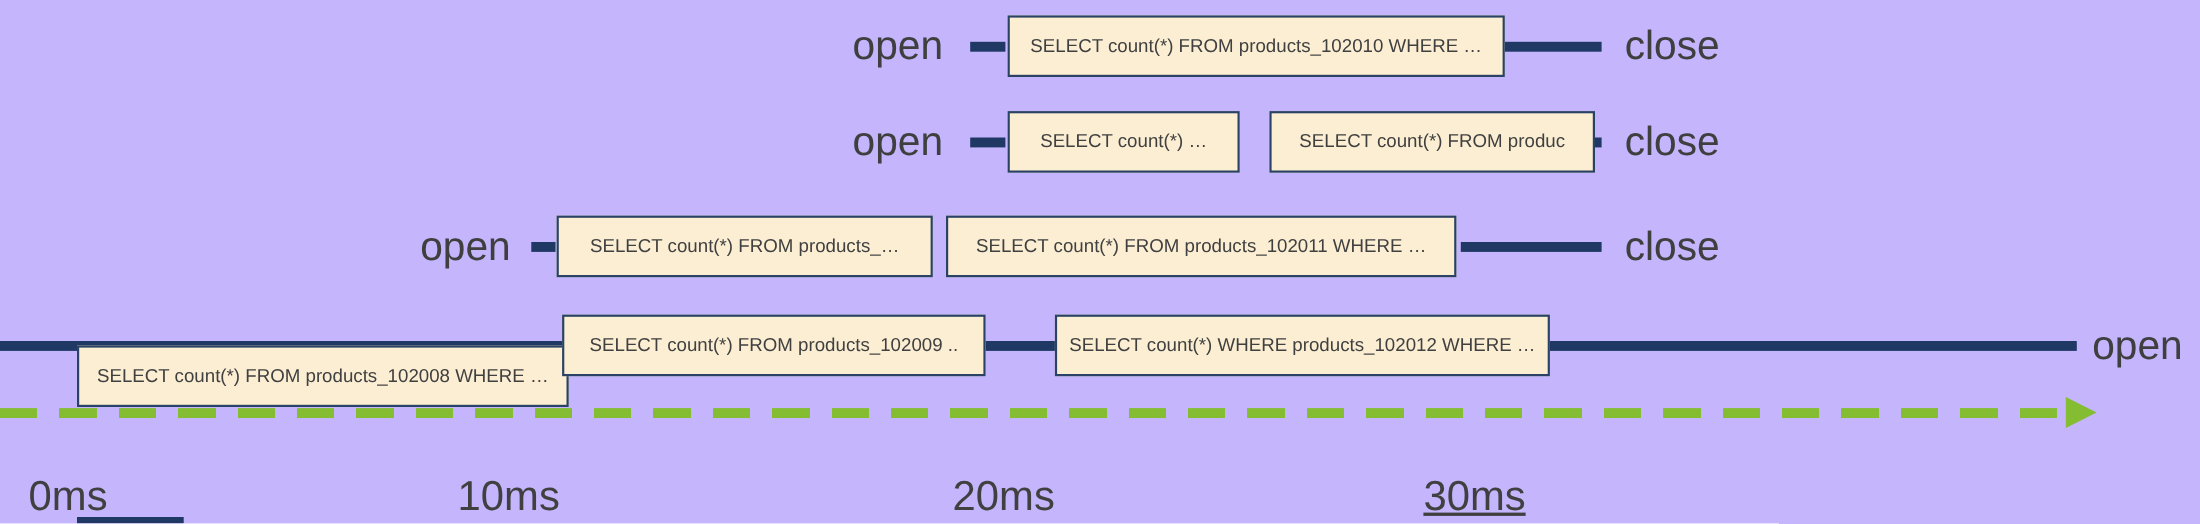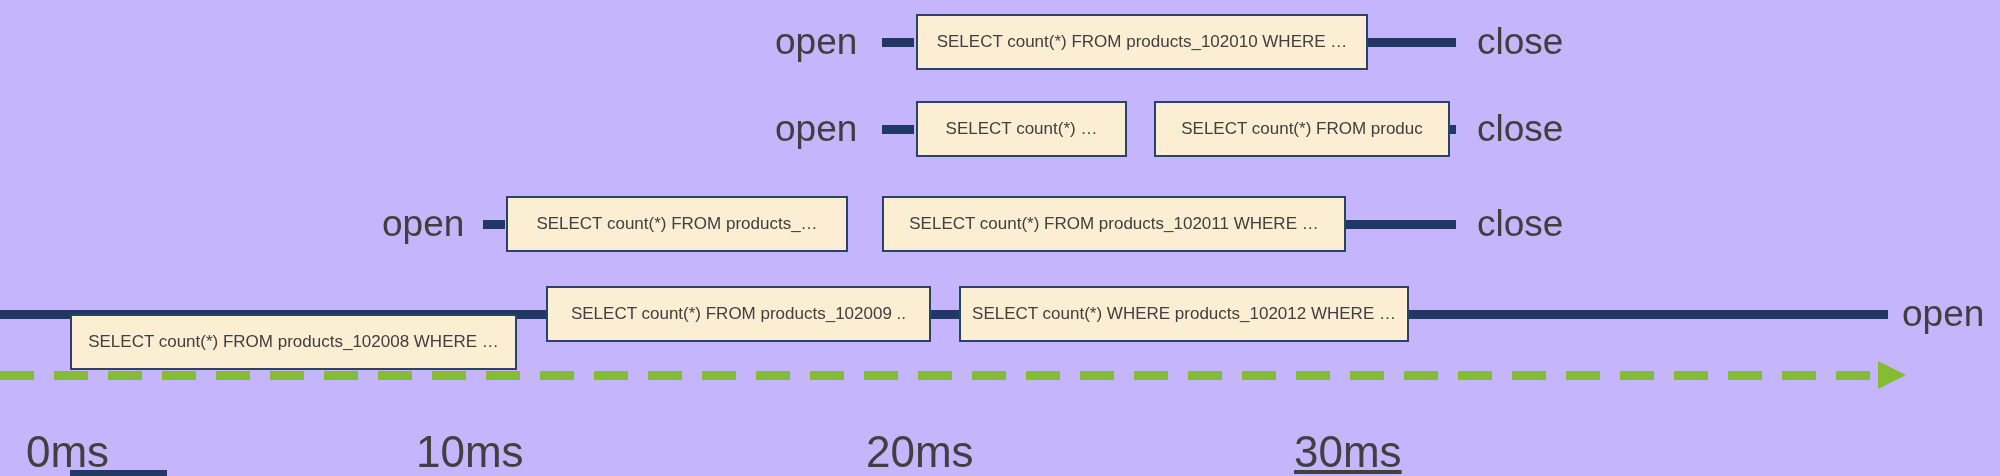--- a/index.html
+++ b/index.html
@@ -58,21 +58,21 @@
     top: 361px;
     width: 0;
     height: 0;
     border-top: 14px solid transparent;
     border-bottom: 14px solid transparent;
     border-left: 28px solid var(--axis-arrow, #84bd32);
   }
   .tick-label {
     position: absolute;
     top: 430px;
-    font-size: 44px;
+    font-size: 38px;
     line-height: 44px;
     color: #404040;
     white-space: nowrap;
   }
   .partial-bar {
     position: absolute;
     background: var(--connection-line, #1f3864);
   }
 </style>
 </head>
@@ -102,33 +102,33 @@
     <div class="conn-line" style="left:1418px; top:125px; width:38px;"></div>
     <div class="lane-label" style="left:1477px; top:107px;">close</div>
   </div>
 
   <div>
     <div class="lane-label" style="left:382px; top:202px;">open</div>
     <div class="conn-line" style="left:483px; top:220px; width:22px;"></div>
     <div class="query-box" style="left:506px; top:196px; width:342px;">
       <span>SELECT count(*) FROM products_…</span>
     </div>
-    <div class="query-box" style="left:882px; top:196px; width:464px;">
+    <div class="query-box" style="left:860px; top:196px; width:464px;">
       <span>SELECT count(*) FROM products_102011 WHERE …</span>
     </div>
     <div class="conn-line" style="left:1328px; top:220px; width:128px;"></div>
     <div class="lane-label" style="left:1477px; top:202px;">close</div>
   </div>
 
   <div>
     <div class="conn-line" style="left:0px; top:310px; width:1888px;"></div>
     <div class="query-box" style="left:70px; top:286px; width:447px;margin-top:28px;">
       <span>SELECT count(*) FROM products_102008 WHERE …</span>
     </div>
-    <div class="query-box" style="left:546px; top:286px; width:385px;text-align:right;">
+    <div class="query-box" style="left:511px; top:286px; width:385px;text-align:right;">
       <span>SELECT count(*) FROM products_102009 ..</span>
     </div>
     <div class="query-box" style="left:959px; top:286px; width:450px;">
       <span>SELECT count(*) WHERE products_102012 WHERE …</span>
     </div>
     <div class="lane-label" style="left:1902px; top:292px;">open</div>
   </div>
 
   <div>
     <div class="axis-dashed"></div>

